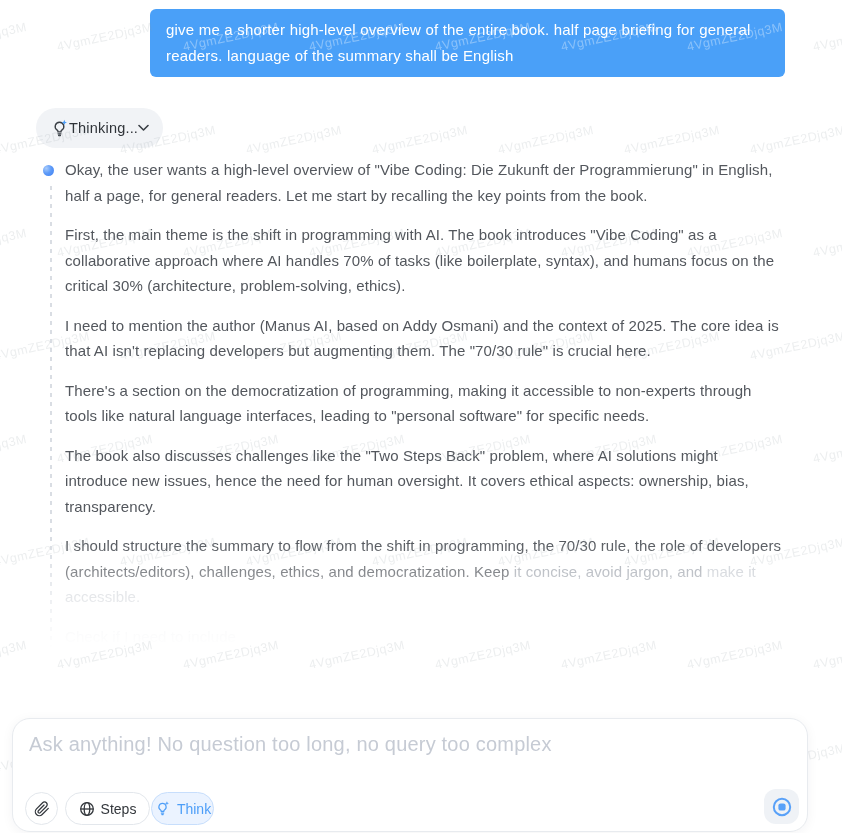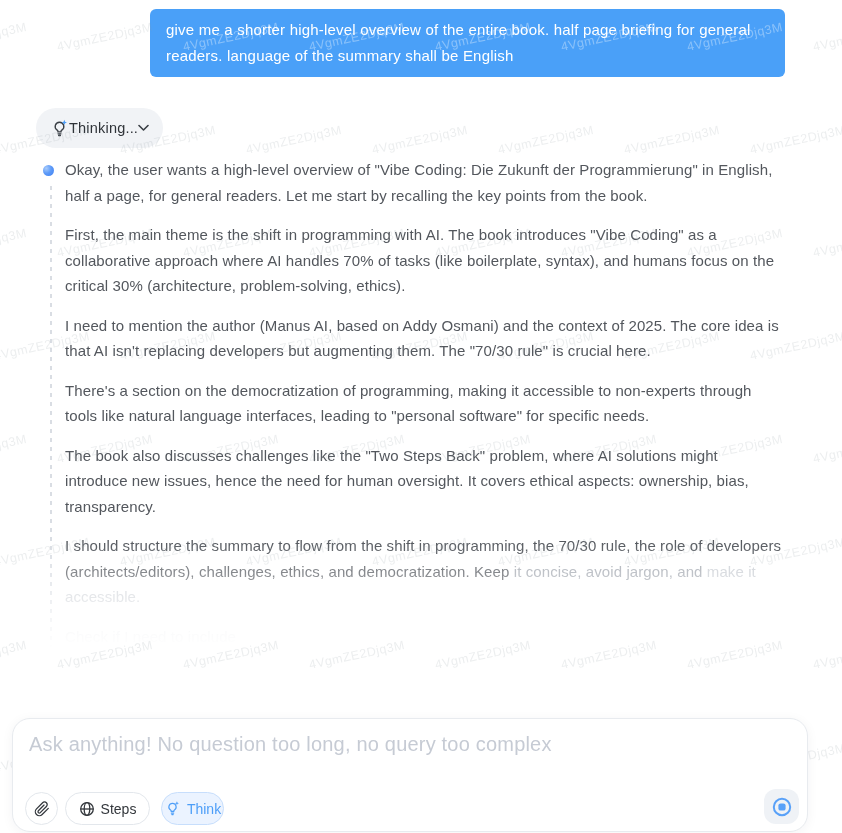--- a/index.html
+++ b/index.html
@@ -63,21 +63,21 @@
   }
   .composer textarea::placeholder{color:#C6CBD4;}
   .pill-btn{
     position:absolute;display:flex;align-items:center;justify-content:center;gap:6px;
     height:33px;border:1px solid #E3E7EC;border-radius:17px;background:#ffffff;
     font-size:14px;color:#33373C;cursor:pointer;box-sizing:border-box;
   }
   .btn-attach{left:12px;top:73px;width:33px;border-radius:50%;padding:0;}
   .btn-search{left:52px;top:73px;width:85px;}
   .btn-think{
-    left:148px;top:73px;width:63px;background:#EBF3FF;border-color:#C7DEFC;color:#4D9EF8;
+    left:138px;top:73px;width:63px;background:#EBF3FF;border-color:#C7DEFC;color:#4D9EF8;
   }
   .btn-stop{
     position:absolute;right:8px;top:70px;width:35px;height:35px;border:none;border-radius:12px;
     background:#EFF2F6;display:flex;align-items:center;justify-content:center;cursor:pointer;
   }
   .icon{display:inline-flex;align-items:center;justify-content:center;}
 </style>
 </head>
 <body>
 

